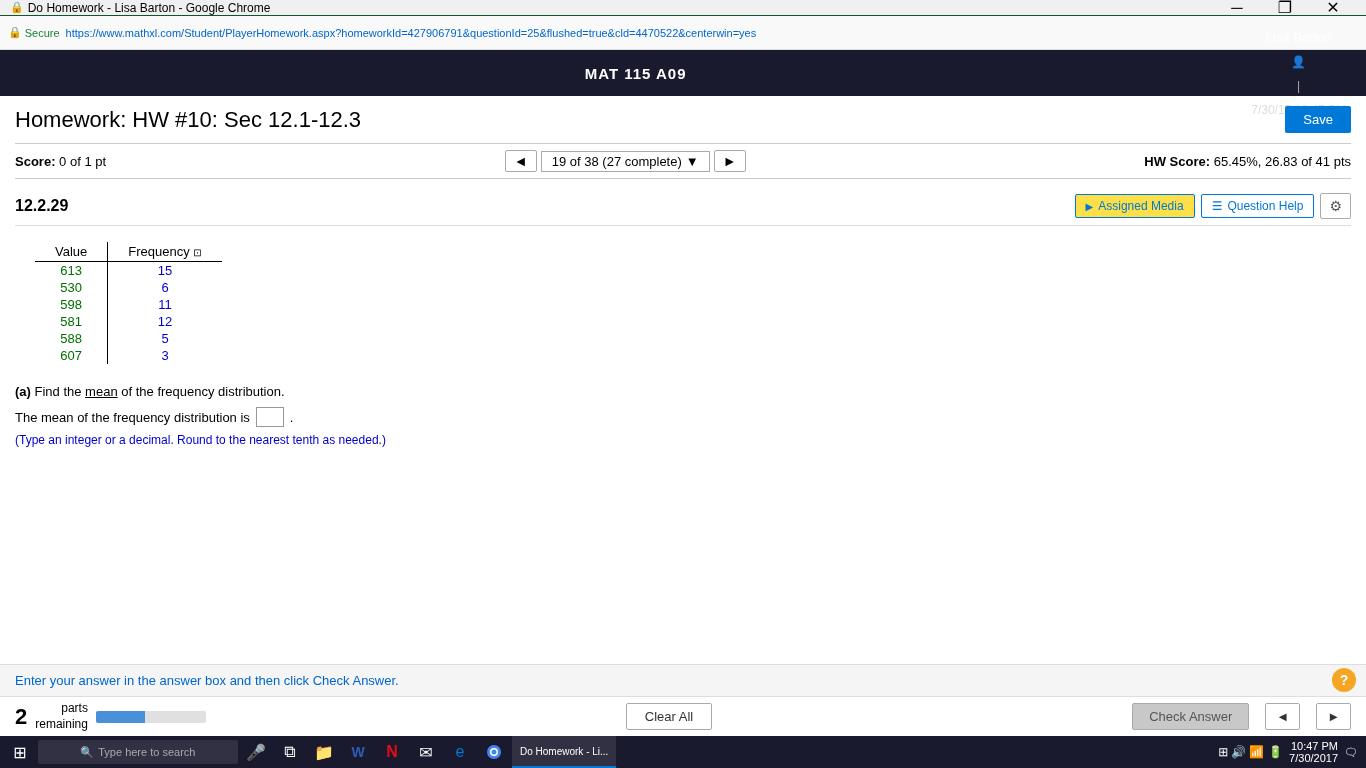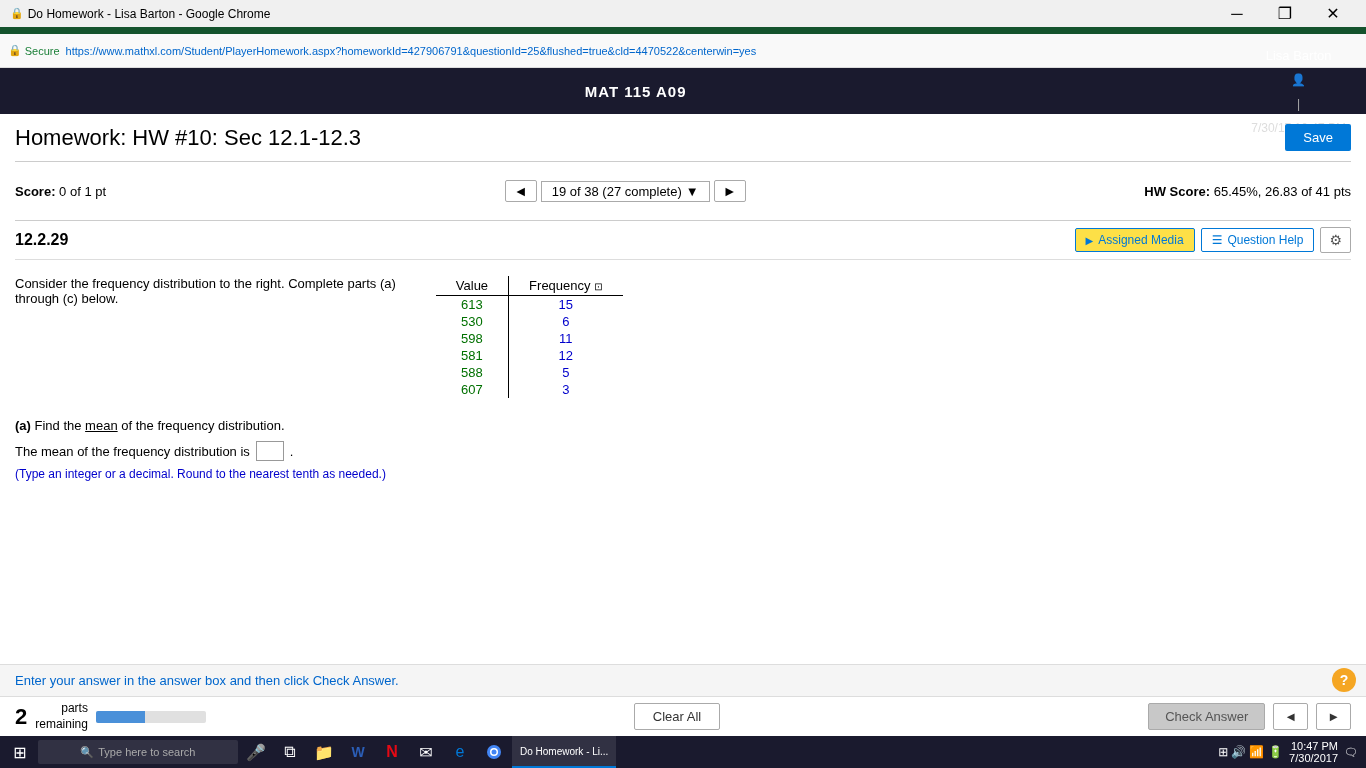--- a/index.html
+++ b/index.html
@@ -1,25 +1,25 @@
 <!DOCTYPE html>
 <html><head>
   <meta charset="utf-8">
   <style>
     * { margin: 0; padding: 0; box-sizing: border-box; }
     body { font-family: Arial, sans-serif; font-size: 13px; background: #fff; width: 1366px; height: 768px; overflow: hidden; }
 
     
     .title-bar {
       background: #f0f0f0;
-      height: 34px;
+      height: 16px;
       display: flex;
       align-items: center;
       padding: 0 10px;
-      border-bottom: 7px solid #14532d;
+      border-bottom: 1px solid #14532d;
       font-size: 12px;
     }
     .title-bar-title { flex: 1; font-size: 12px; color: #000; }
     .title-bar-controls { display: flex; gap: 2px; }
     .title-bar-btn {
       width: 46px; height: 30px; border: none; background: transparent;
       font-size: 16px; cursor: pointer; display: flex; align-items: center; justify-content: center;
     }
 
     
@@ -65,23 +65,23 @@
     .hw-title { font-size: 22px; font-weight: normal; color: #000; }
     .save-btn {
       background: #0078d7; color: #fff; border: none;
       padding: 6px 18px; font-size: 13px; cursor: pointer;
       border-radius: 2px;
     }
 
     
     .score-row {
       display: flex; align-items: center; justify-content: space-between;
-      margin-bottom: 0;
+      margin-bottom: 8px;
       border-top: 1px solid #ccc; border-bottom: 1px solid #ccc;
-      padding: 18px 0;
+      padding: 6px 0;
     }
     .score-left { font-size: 13px; }
     .score-label { font-weight: bold; }
     .score-nav { display: flex; align-items: center; gap: 4px; }
     .nav-btn {
       background: #fff; border: 1px solid #aaa; padding: 2px 8px;
       cursor: pointer; font-size: 14px; border-radius: 2px;
     }
     .nav-text {
       border: 1px solid #aaa; padding: 2px 10px; font-size: 13px;
@@ -166,21 +166,21 @@
     .parts-remaining { display: flex; align-items: center; gap: 8px; font-size: 13px; }
     .parts-num { font-size: 22px; font-weight: bold; }
     .parts-label { display: flex; flex-direction: column; font-size: 12px; line-height: 1.3; text-align: right; }
     .progress-bar-container { width: 110px; height: 12px; background: #e0e0e0; border-radius: 2px; overflow: hidden; }
     .progress-bar-fill { width: 45%; height: 100%; background: #4a90d9; }
     .footer-center-btns { display: flex; gap: 8px; }
     .clear-all-btn {
       background: #fff; border: 1px solid #aaa; color: #333;
       padding: 5px 18px; font-size: 13px; cursor: pointer; border-radius: 2px;
     }
-    .footer-right { display: flex; align-items: center; gap: 8px; }
+    .footer-right { display: flex; align-items: center; gap: 16px; }
     .check-answer-btn {
       background: #c8c8c8; color: #555; border: 1px solid #aaa;
       padding: 5px 16px; font-size: 13px; cursor: pointer; border-radius: 2px;
     }
     .footer-nav-btn {
       background: #fff; border: 1px solid #aaa; color: #333;
       padding: 5px 10px; font-size: 13px; cursor: pointer; border-radius: 2px;
     }
 
     
@@ -286,24 +286,20 @@
         <span>Question Help</span>
       </button>
       <button class="gear-btn">
         <span class="icon-gear"></span>
       </button>
     </div>
   </div>
 
   <div class="question-body">
     <div class="freq-table-container">
-      <div class="question-desc">
-        <span>Consider the frequency distribution to the right. Complete parts (a)</span><br>
-        <span>through (c) below.</span>
-      </div>
       <table class="freq-table">
         <thead>
           <tr>
             <th>Value</th>
             <th>Frequency <span style="font-size:10px; cursor:pointer;">⊡</span></th>
           </tr>
         </thead>
         <tbody id="freq-table-body">
 
         <tr>

